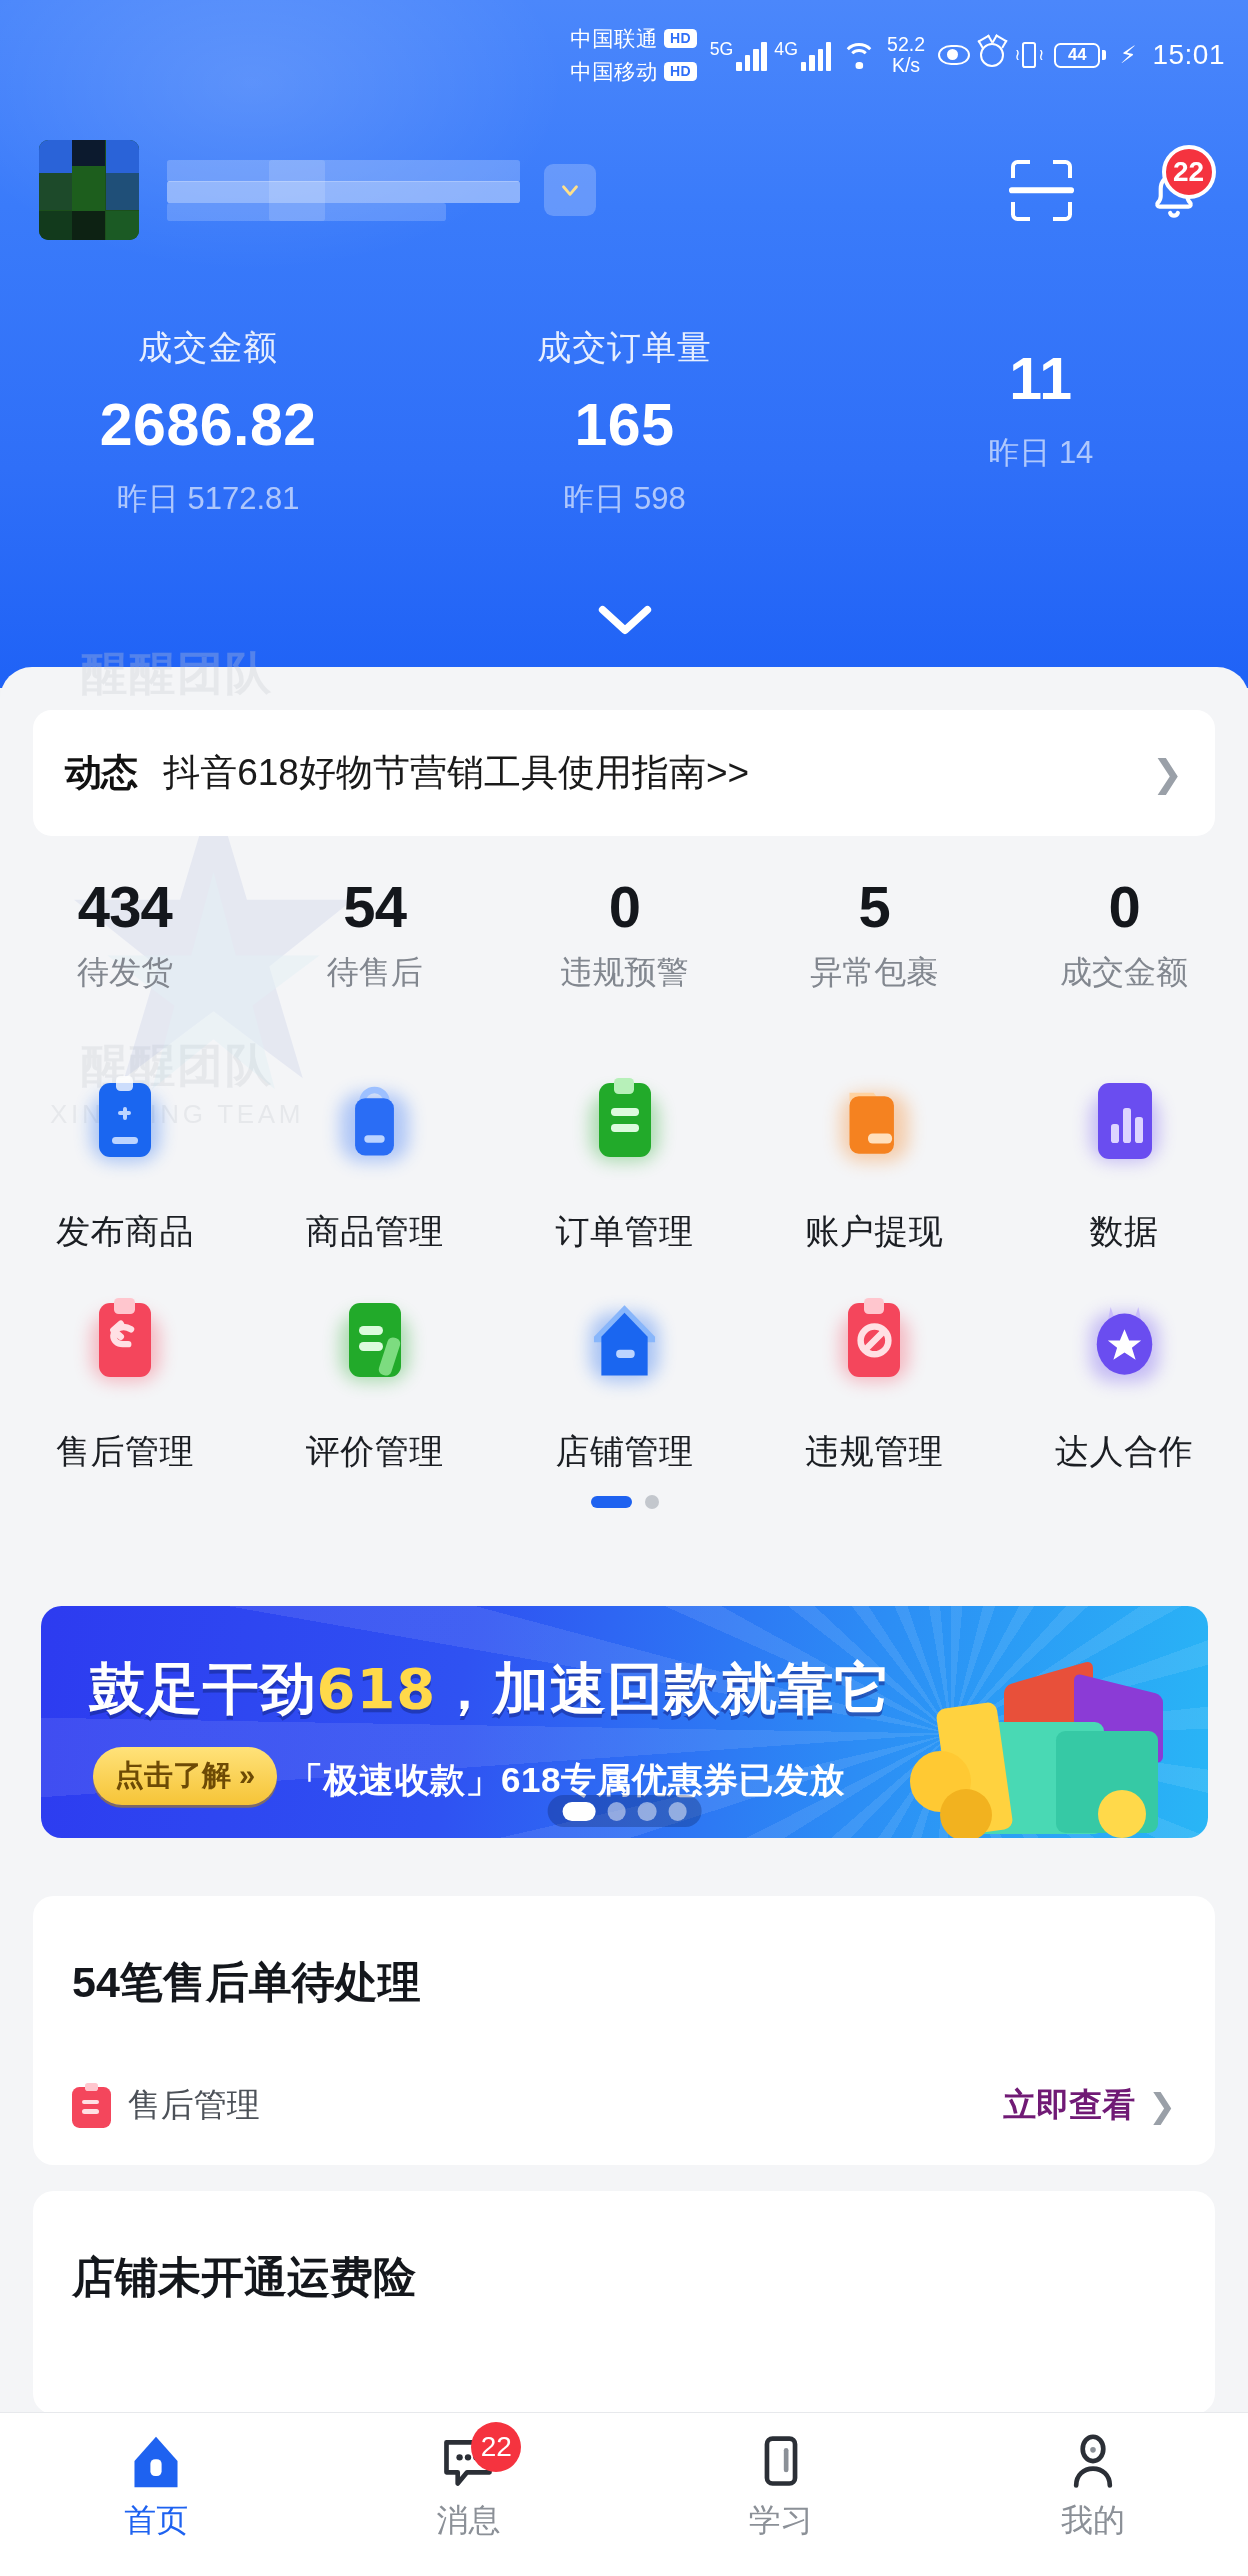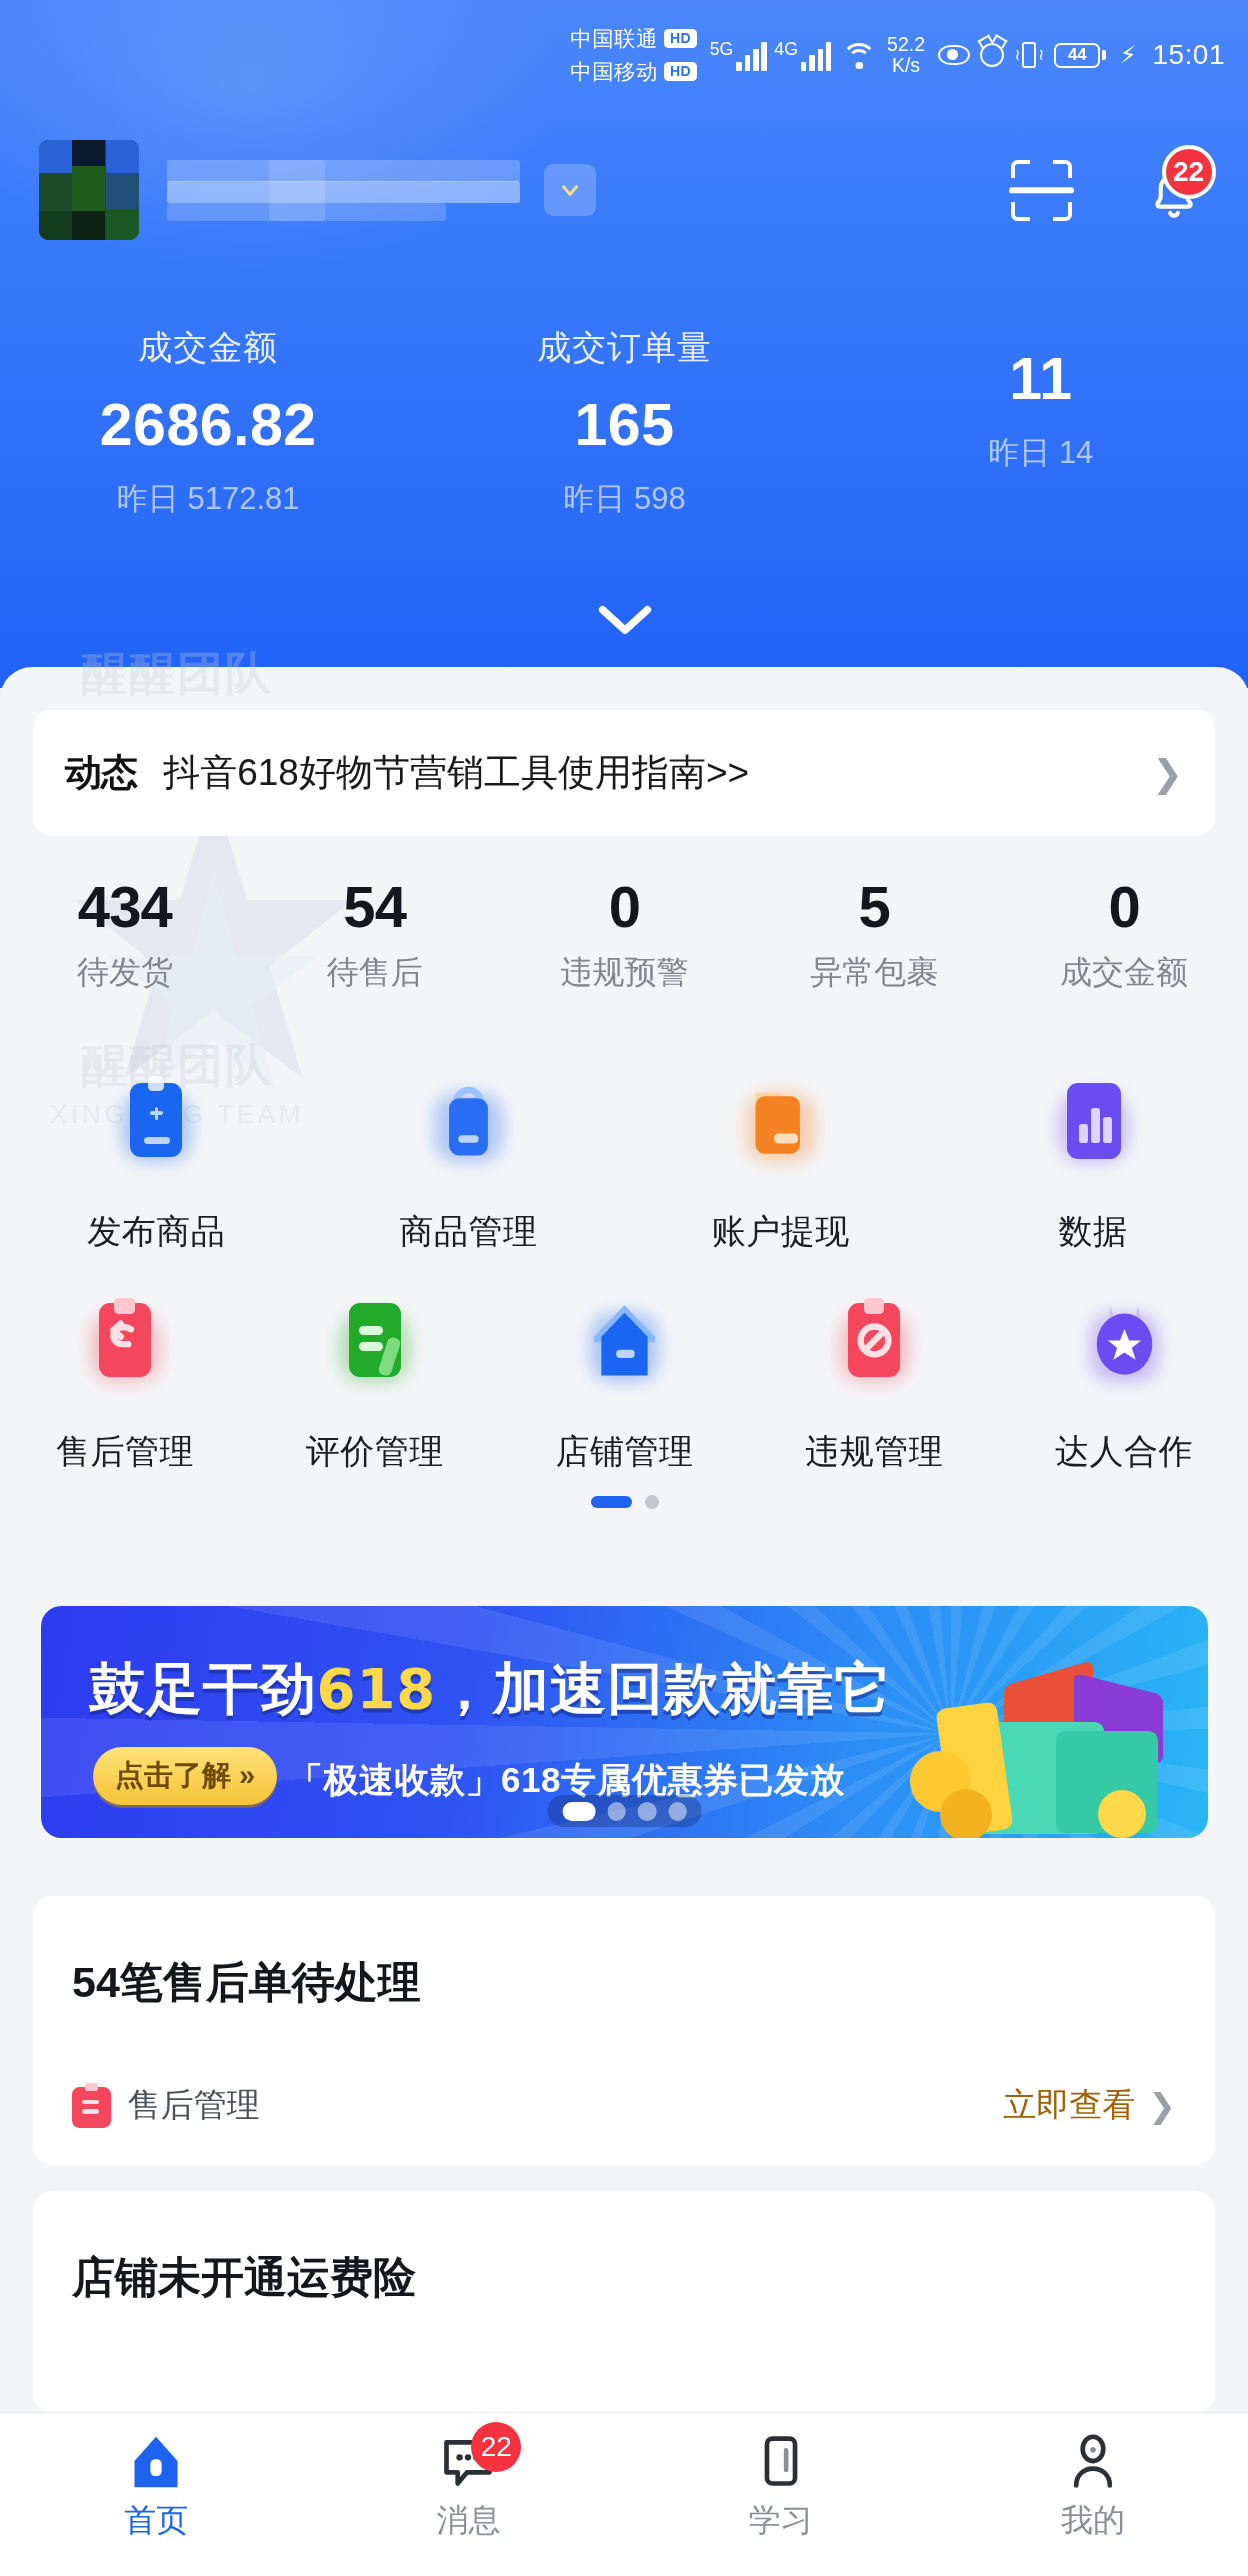--- a/index.html
+++ b/index.html
@@ -202,21 +202,21 @@
     position:absolute; left:33px; width:1182px; background:#fff; border-radius:20.4px;
   }
   .card-a{ top:1229px; height:269px; }
   .card-b{ top:1524px; height:223px; }
   .card-title{ position:absolute; top:58px; left:39px; font-size:43px; font-weight:bold; color:#14171c; }
   .card-foot{ position:absolute; bottom:37px; left:39px; right:39px;
               display:flex; align-items:center; }
   .cf-icon{ width:39px; height:45px; position:relative; flex:none; }
   .cf-label{ font-size:33px; color:#4c5158; margin-left:16.7px; }
   .cf-space{ flex:1; }
-  .cf-action{ font-size:33px; color:#a16207; }
+  .cf-action{ font-size:33px; color:#701a75;font-weight:bold; }
   .cf-chev{ font-size:33px; color:#9aa0a8; margin-left:13px; font-weight:300; }
 
   
   .tabbar{
     position:absolute; bottom:0; left:0; width:1249px; height:164px;
     background:#fff; border-top:0.9px solid #e7e9ec; display:flex;
   }
   .tab{ flex:1; display:flex; flex-direction:column; align-items:center; padding-top:20.4px; }
   .tab .ti{ width:58px; height:58px; position:relative; }
   .tab .tl{ font-size:32px; color:#8b9097; margin-top:7.4px; }
@@ -428,20 +428,30 @@
             <div class="shadow-blob" style="background:#2a6df5"></div>
             <svg viewBox="0 0 94 94" style="position:absolute;inset:0">
               <path d="M34 28a13 13 0 0 1 26 0" fill="none" stroke="#9dc0ff" stroke-width="7" stroke-linecap="round"></path>
               <rect x="26" y="24" width="42" height="62" rx="11" fill="#2a6df5"></rect>
               <rect x="36" y="64" width="22" height="8" rx="4" fill="#bcd4ff"></rect>
             </svg>
           </div>
           <div class="glabel">商品管理</div>
         </div>
 
+        <div class="gcell">
+          <div class="gicon">
+            <div class="shadow-blob" style="background:#22aa2a"></div>
+            <div class="clip" style="background:#22aa2a"></div>
+            <i style="position:absolute;left:33px;top:1.9px;width:20.4px;height:16px;background:#b7f0b9;border-radius:4.6px"></i>
+            <i style="position:absolute;left:30px;top:32px;width:28px;height:8.4px;background:#dcfbdd;border-radius:3.7px"></i>
+            <i style="position:absolute;left:30px;top:48px;width:28px;height:8.4px;background:#dcfbdd;border-radius:3.7px"></i>
+          </div>
+          <div class="glabel">订单管理</div>
+        </div>
 
         <div class="gcell">
           <div class="gicon">
             <div class="shadow-blob" style="background:#f58220"></div>
             <svg viewBox="0 0 94 94" style="position:absolute;inset:0">
               <path d="M20 18h26l7 9h-33z" fill="#ffd2a0"></path>
               <rect x="20" y="22" width="48" height="62" rx="10" fill="#f58220"></rect>
               <rect x="40" y="62" width="26" height="11" rx="5" fill="#ffe0bd"></rect>
             </svg>
           </div>

